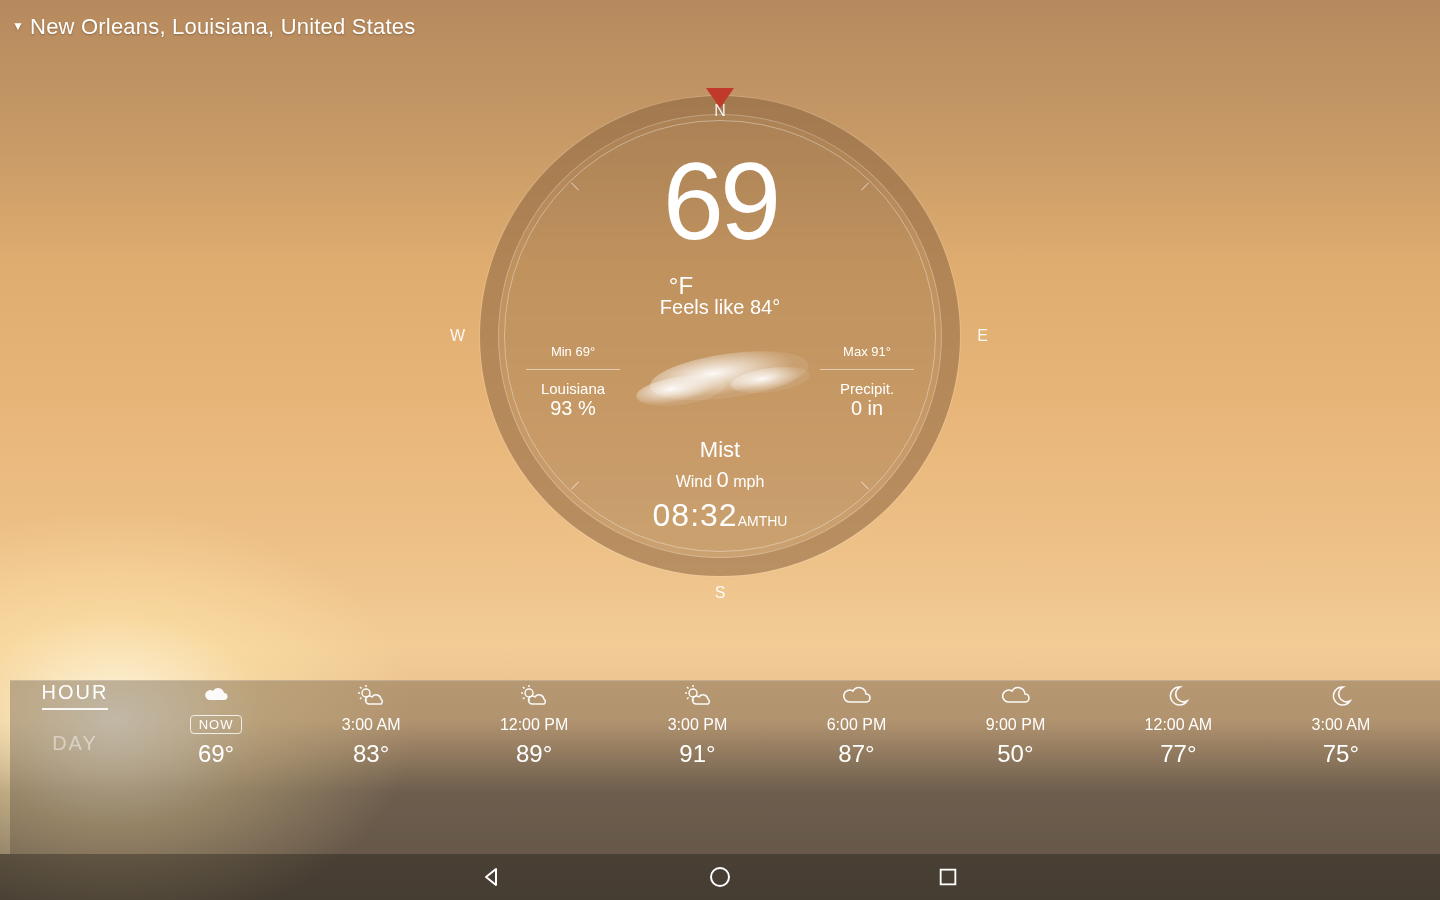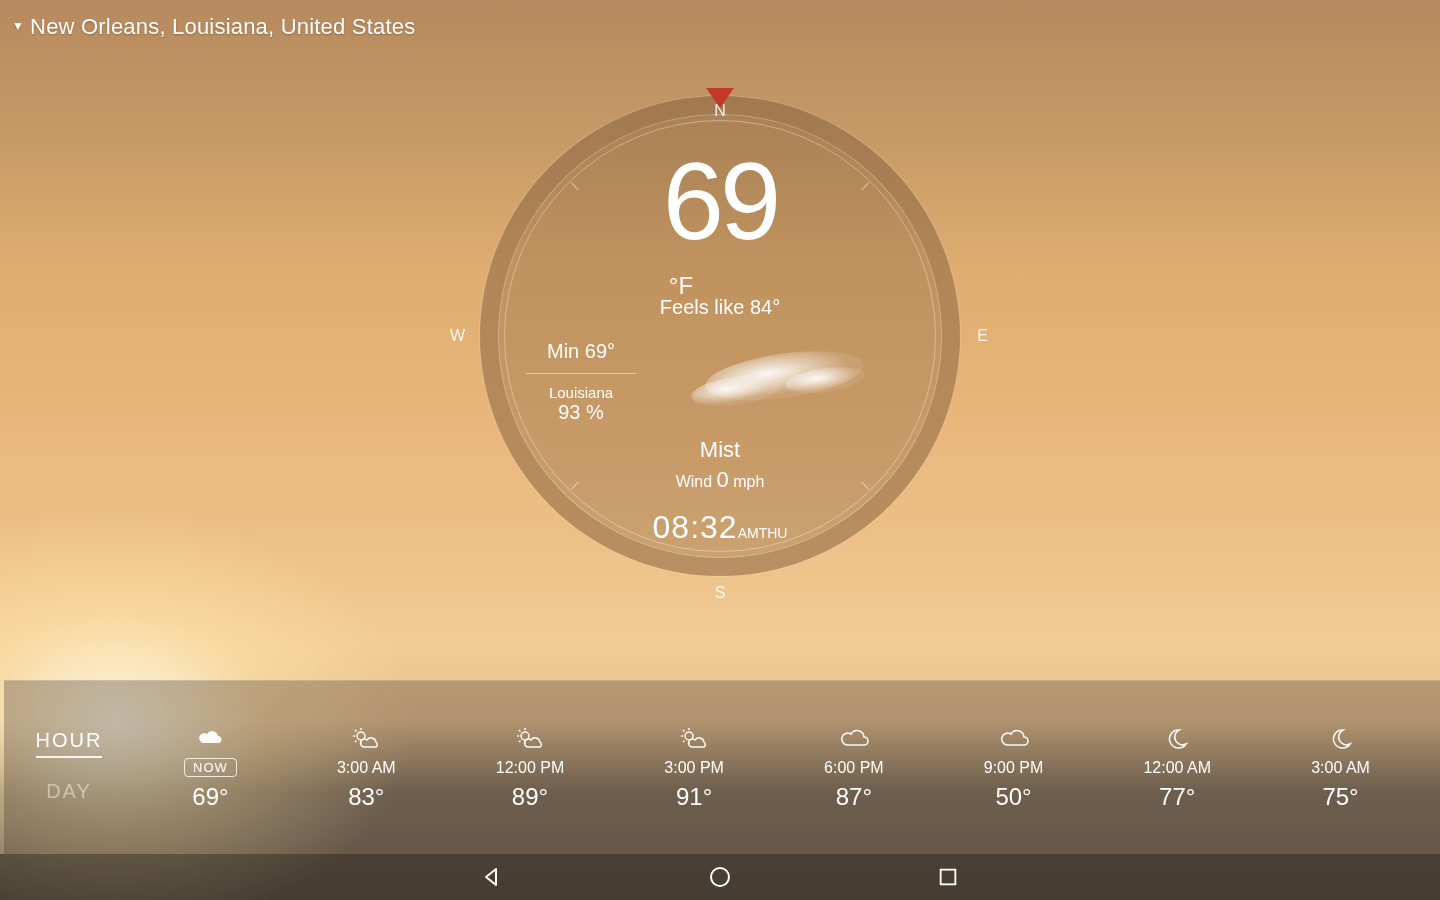--- a/index.html
+++ b/index.html
@@ -57,41 +57,41 @@
   .tick.se { bottom: 72px; right: 72px; transform: rotate(45deg); }
 
   .compass-content { position: absolute; inset: 18px; display: flex; flex-direction: column; align-items: center; }
   .temp-row { display: flex; align-items: flex-start; margin-top: 14px; flex-direction: column; }
   .temp-big { font-size: 110px; line-height: 1; font-weight: 100; letter-spacing: -4px; }
   .temp-unit { font-size: 24px; margin-top: 16px; margin-left: 6px; font-weight: 300; }
   .feels { font-size: 20px; margin-top: -4px; font-weight: 300; }
 
   .mid-row { display: flex; width: 100%; justify-content: space-between; align-items: center; margin-top: 18px; padding: 0 10px; }
   .mid-col { width: 110px; text-align: center; }
-  .mid-col .lbl { font-size: 20px; }
+  .mid-col .lbl { font-size: 13px; }
   .mid-col hr { border: none; border-top: 1px solid rgba(255,255,255,0.5); margin: 10px 0; }
   .mid-col .val { font-size: 15px; }
   .mid-col .num { font-size: 20px; }
   .cloud-wrap { flex: 1; display:flex; justify-content:center; }
   .cloud-wrap svg { width: 200px; height: 90px; opacity: 0.95; transform: rotate(-8deg); }
 
   .cond { font-size: 22px; margin-top: 10px; }
   .wind { font-size: 16px; margin-top: 4px; }
   .wind .n { font-size: 22px; }
-  .time-row { display: flex; align-items: baseline; gap: 0; margin-top: 16px; }
+  .time-row { display: flex; align-items: baseline; gap: 0; margin-top: 4px; }
   .time-row .clock { font-size: 32px; font-weight: 300; letter-spacing: 1px; }
   .time-row .ampm, .time-row .day { font-size: 14px; line-height: 1.1; }
   .time-row .stack { display:flex; flex-direction:row; }
 
   
   .hourly {
-    position: absolute; left: 4px; right: 0; bottom: 46px; height: 174px;
+    position: absolute; left: 10px; right: 0; bottom: 46px; height: 174px;
     background: rgba(80,65,55,0.35);
     border-top: 1px solid rgba(255,255,255,0.2);
-    display: flex; align-items: center;
+    display: flex; align-items: flex-start;
   }
   .tabs {
     width: 130px; display:flex; flex-direction:column; justify-content:center; align-items:center; gap: 22px;
   }
   .tabs .tab { font-size: 20px; letter-spacing: 2px; cursor:pointer; padding-bottom:4px; }
   .tabs .tab.active { color:#fff; border-bottom: 2px solid rgba(255,255,255,0.9); }
   .tabs .tab.inactive { color: rgba(255,255,255,0.45); }
   .slots { flex:1; display:flex; align-items:center; justify-content: space-around; padding-right: 20px; }
   .slot { display:flex; flex-direction:column; align-items:center; gap:6px; color:#fff; cursor:pointer; }
   .slot .ico { height:28px; display:flex; align-items:center; font-size:22px; }
@@ -145,20 +145,26 @@
                 <radialGradient id="g" cx="40%" cy="40%">
                   <stop offset="0%" stop-color="#ffffff"></stop>
                   <stop offset="100%" stop-color="#ffffff" stop-opacity="0.1"></stop>
                 </radialGradient>
               </defs>
               <ellipse cx="110" cy="40" rx="80" ry="22" fill="url(#g)"></ellipse>
               <ellipse cx="60" cy="48" rx="45" ry="14" fill="url(#g)"></ellipse>
               <ellipse cx="150" cy="50" rx="40" ry="12" fill="url(#g)"></ellipse>
             </svg>
         </div>
+        <div class="mid-col">
+          <div class="lbl">Max 91°</div>
+          <hr>
+          <div class="val">Precipit.</div>
+          <div class="num">0 in</div>
+        </div>
       </div>
 
       <div class="cond">Mist</div>
       <div class="wind">
         <span>Wind</span>
         <span class="n">0</span>
         <span>mph</span>
       </div>
       <div class="time-row">
         <span class="clock">08:32</span>

